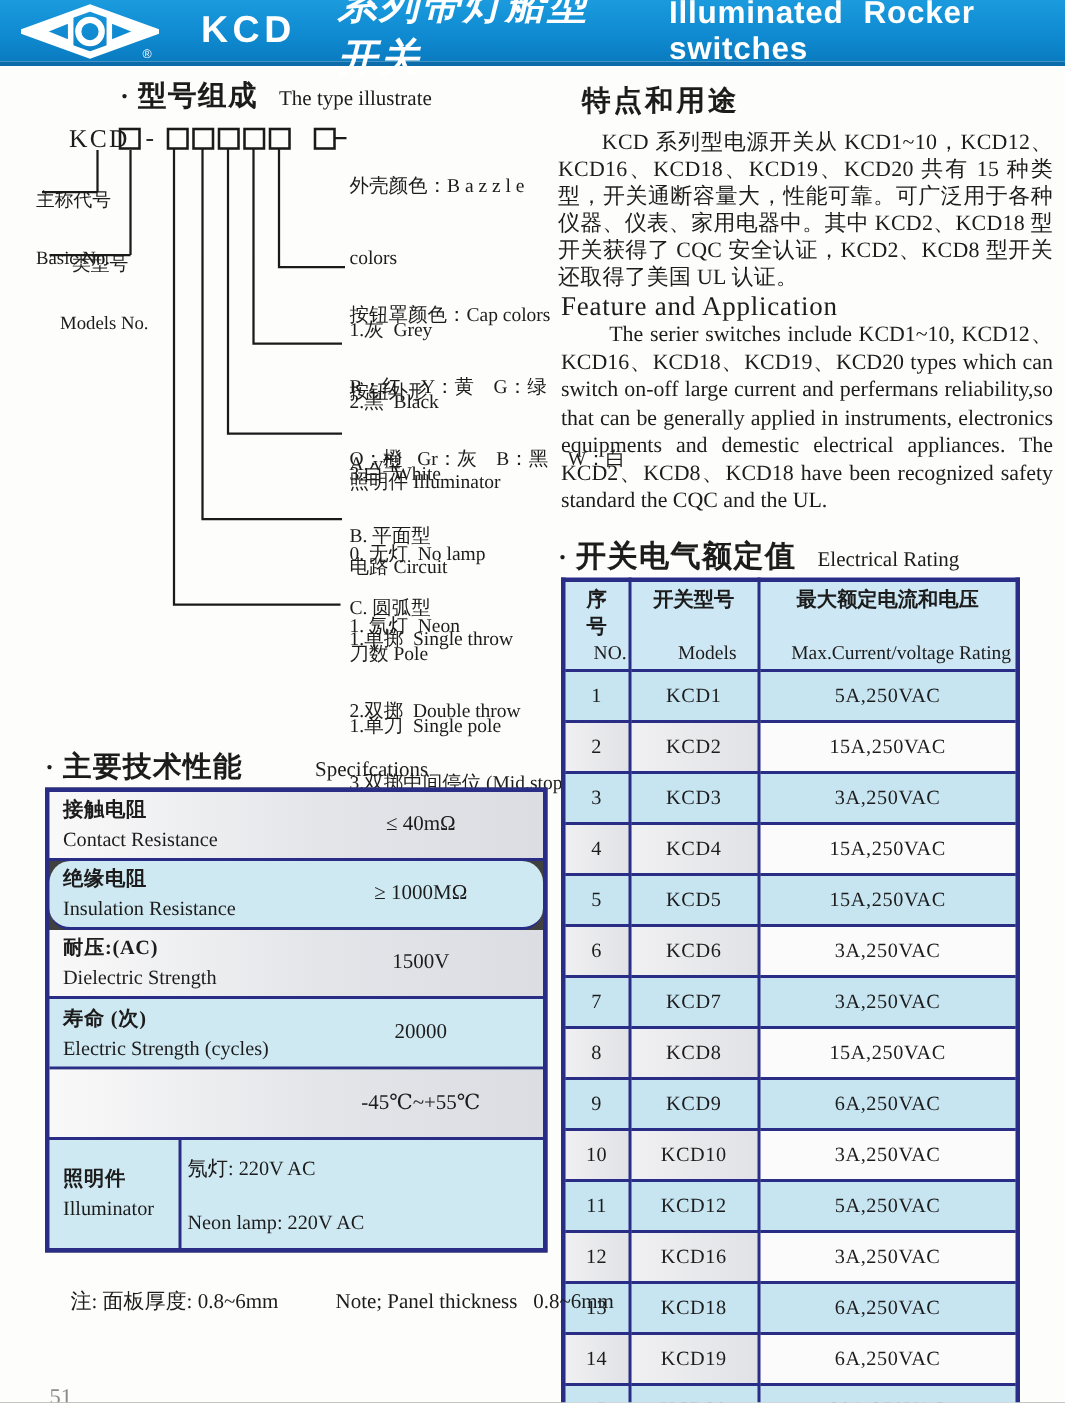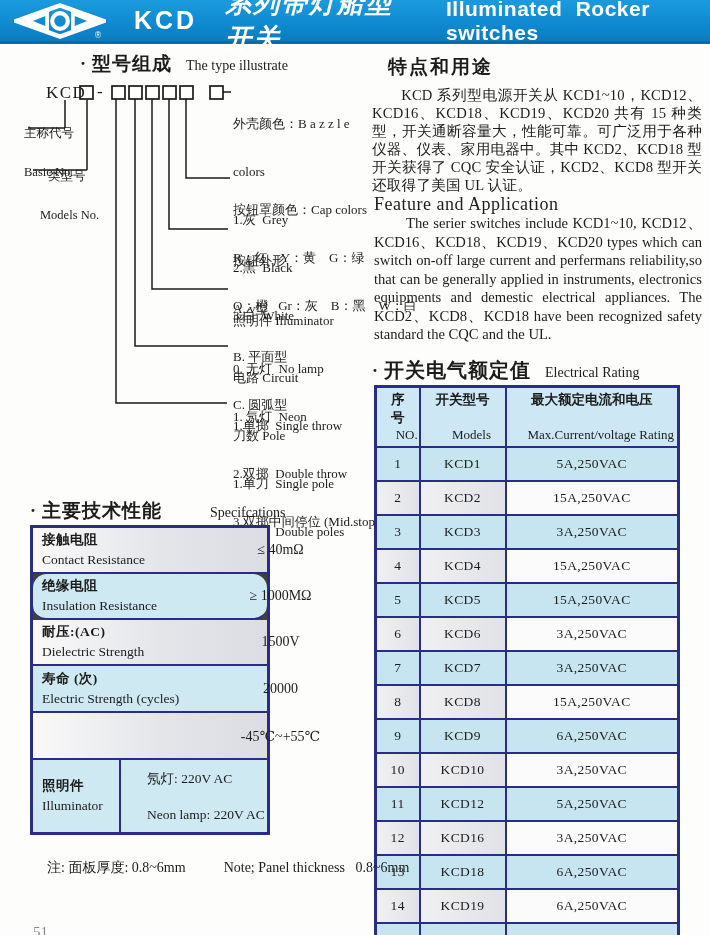--- a/index.html
+++ b/index.html
@@ -46,35 +46,35 @@
   table.rating th{background:var(--hdr);font-weight:normal;height:54px;vertical-align:middle;padding:2px 0;}
   table.rating td{height:30px;font-size:13.5px;letter-spacing:0.4px;}
   .hstack{display:flex;flex-direction:column;justify-content:space-between;height:100%;box-sizing:border-box;padding:2px 0;}
   .hline-cn{font-size:13.5px;font-weight:600;line-height:15px;}
   .hline-en{font-size:13px;line-height:15px;padding-left:18px;}
   tr.blue td{background:var(--blue);}
   tr.gray td{background:linear-gradient(90deg,#f0f0f2,#e1e2e6);}
   tr.gray td.val{background:#fbfbfc;}
 
   
-  .specTable{width:240px;border:3px solid var(--navy);box-sizing:border-box;background:#404040;}
+  .specTable{width:335px;border:3px solid var(--navy);box-sizing:border-box;background:#404040;}
   .specRow{position:relative;border-bottom:2px solid var(--navy);box-sizing:border-box;
            display:flex;align-items:center;}
   .specRow:last-child{border-bottom:none;}
   .specRow.gradGray{background:linear-gradient(90deg,#f9f9f9 0%,#e4e5e9 55%,#dcdde2 100%);}
   .specRow.lite{background:#cfe9f3;}
   .specLbl{padding-left:9px;}
   .specCn{font-size:13.5px;font-weight:600;line-height:20px;letter-spacing:0.5px;}
   .specEn{font-size:13.5px;line-height:20px;}
   .specVal{position:absolute;left:195px;top:50%;transform:translateY(-50%);
            width:105px;text-align:center;font-size:14px;}
   .illumLblCell{width:88px;min-width:88px;align-self:stretch;border-right:2px solid var(--navy);
            display:flex;flex-direction:column;justify-content:center;padding-left:9px;box-sizing:border-box;}
   .illumVals{display:flex;flex-direction:column;justify-content:space-around;height:100%;
-           padding-left:26px;flex:1;}
+           padding-left:4px;flex:1;}
   .illumVals .v{font-size:13.5px;}
 
   .noteLine{font-size:14px;white-space:pre;}
   .pageStub{font-size:15px;color:#8a8a8a;}
 
   svg .ln{stroke:#1a1a1a;stroke-width:1.5;fill:none;}
   svg .bx{stroke:#1a1a1a;stroke-width:1.7;fill:none;}
 </style>
 </head>
 <body>

